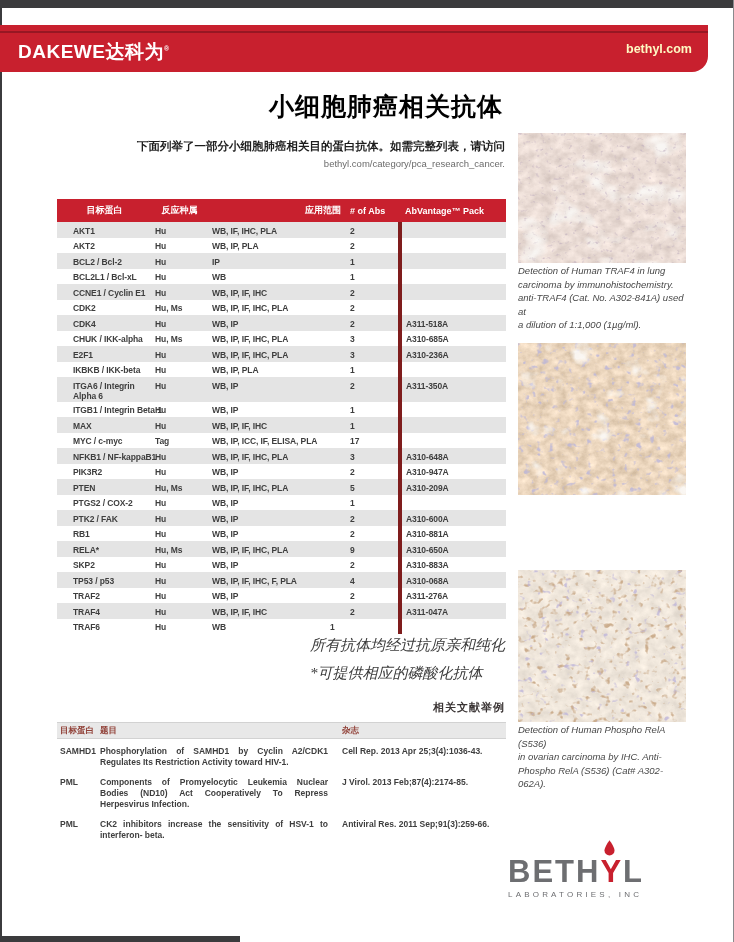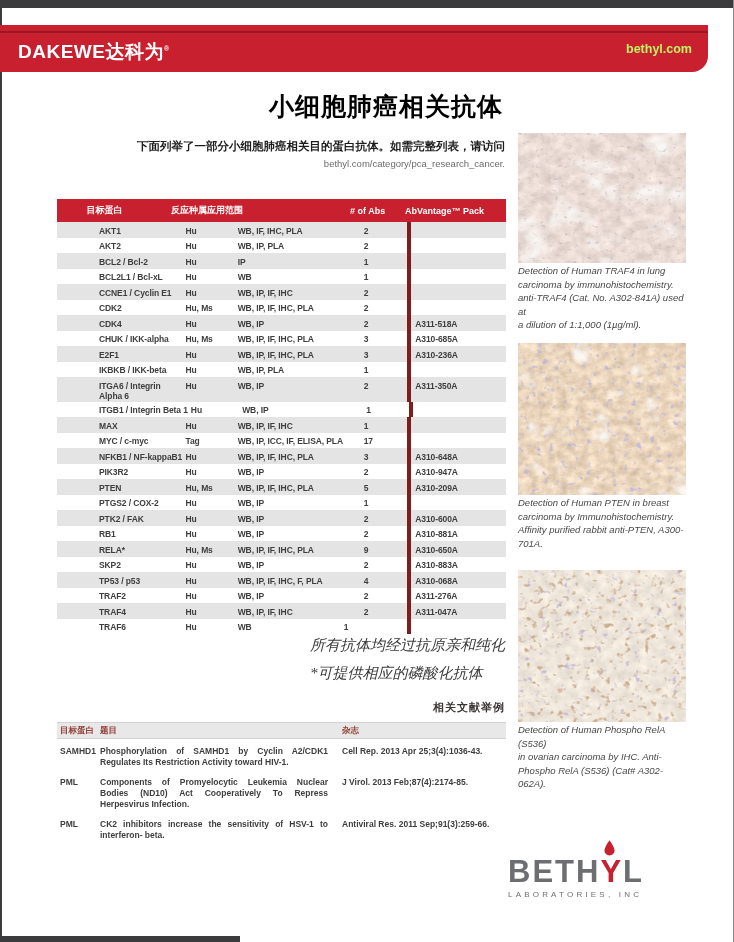--- a/index.html
+++ b/index.html
@@ -13,44 +13,44 @@
   .art-right{position:absolute;top:0;right:0;width:1px;height:942px;background:#8a8a8d;}
   .art-bottom{position:absolute;top:936px;left:0;width:240px;height:6px;background:#3b3b3d;}
 
   
   .red-bar{position:absolute;top:25px;left:0;width:708px;height:47px;background:#c8202e;
            border-radius:0 0 16px 0;}
   .red-bar-line{position:absolute;top:6px;left:0;width:100%;height:2px;background:rgba(60,10,15,.35);}
   .logo-dakewe{position:absolute;left:18px;top:14px;color:#fff;font-size:19px;font-weight:800;
                letter-spacing:.5px;white-space:nowrap;}
   .logo-dakewe sup{font-size:7px;}
-  .site-link{position:absolute;right:16px;top:17px;color:#bef264;font-size:12.5px;font-weight:700;}
+  .site-link{position:absolute;right:16px;top:17px;color:#fef9c3;font-size:12.5px;font-weight:700;}
 
   
   .title{position:absolute;top:90px;right:231px;margin:0;font-size:25px;font-weight:700;
          color:#000000;letter-spacing:1px;white-space:nowrap;}
   .intro{position:absolute;top:139px;right:229px;margin:0;font-size:11.5px;font-weight:700;
          color:#1d1d1d;white-space:nowrap;}
   .intro-url{position:absolute;top:158px;right:229px;font-size:9.5px;color:#6b6b6b;}
 
   
   .ab-table{position:absolute;left:57px;top:199px;width:449px;}
   .ab-head{display:flex;align-items:center;height:23px;background:#c8202e;color:#fff;
            font-size:9px;font-weight:700;}
   .hc{box-sizing:border-box;}
   .hc1{width:95px;text-align:center;}
-  .hc2{width:55px;text-align:right;}
-  .hc3{width:134px;text-align:left;font-family:Liberation Serif, serif;}
+  .hc2{width:55px;text-align:center;}
+  .hc3{width:134px;text-align:right;font-family:Liberation Serif, serif;}
   .hc4{width:57px;padding-left:9px;}
   .hc5{width:108px;padding-left:7px;}
   .ab-row{display:flex;min-height:15.5px;}
   .ab-row.even{background:#e4e4e4;}
   .c{box-sizing:border-box;font-size:8.5px;font-weight:700;color:#3e3e3e;padding-top:3.5px;
      letter-spacing:-.1px;}
-  .c1{width:95px;padding-left:3px;white-space:pre;line-height:10.5px;margin-left:39px;}
+  .c1{width:95px;padding-left:16px;white-space:pre;line-height:10.5px;}
   .c2{width:55px;padding-left:3px;}
   .c3{width:134px;padding-left:5px;white-space:nowrap;}
   .c4{width:57px;padding-left:9px;}
   .c5{width:108px;padding-left:4px;border-left:4px solid #7f1d1d;}
   .abs-offset .c4{transform:translateX(-20px);}
 
   
   .footnotes{position:absolute;top:636px;right:229px;
              font-family:Liberation Serif, serif;font-style:italic;font-size:15px;color:#3a3a3a;}
   .footnotes p{margin:0 0 9px 0;}
@@ -409,24 +409,20 @@
           <feTurbulence type="fractalNoise" baseFrequency="0.04 0.05" numOctaves="3" seed="17"></feTurbulence>
           <feColorMatrix type="matrix" values="0 0 0 0 0.97  0 0 0 0 0.96  0 0 0 0 0.94  4.5 0 0 0 -2.8"></feColorMatrix>
         </filter>
       </defs>
       <rect width="168" height="152" fill="#d2a97c"></rect>
       <rect width="168" height="152" filter="url(#f2a)"></rect>
       <rect width="168" height="152" filter="url(#f2b)" opacity="0.8"></rect>
       <rect width="168" height="152" filter="url(#f2c)" opacity="0.9"></rect>
     </svg>
   </div>
-  <figcaption>Detection of Human PTEN in breast
-carcinoma by Immunohistochemistry.
-Affinity purified rabbit anti-PTEN, A300-
-701A.</figcaption>
 </figure>
 
 <figure class="fig fig3" style="margin:0;">
   <div class="ihc ihc3">
     <svg viewBox="0 0 168 152" preserveAspectRatio="none">
       <defs>
         <filter id="f3a" x="-10%" y="-10%" width="120%" height="120%">
           <feTurbulence type="fractalNoise" baseFrequency="0.09 0.1" numOctaves="4" seed="21"></feTurbulence>
           <feColorMatrix type="matrix" values="0.33 0 0 0 0.7  0.31 0 0 0 0.64  0.28 0 0 0 0.57  0 0 0 0 1"></feColorMatrix>
         </filter>

